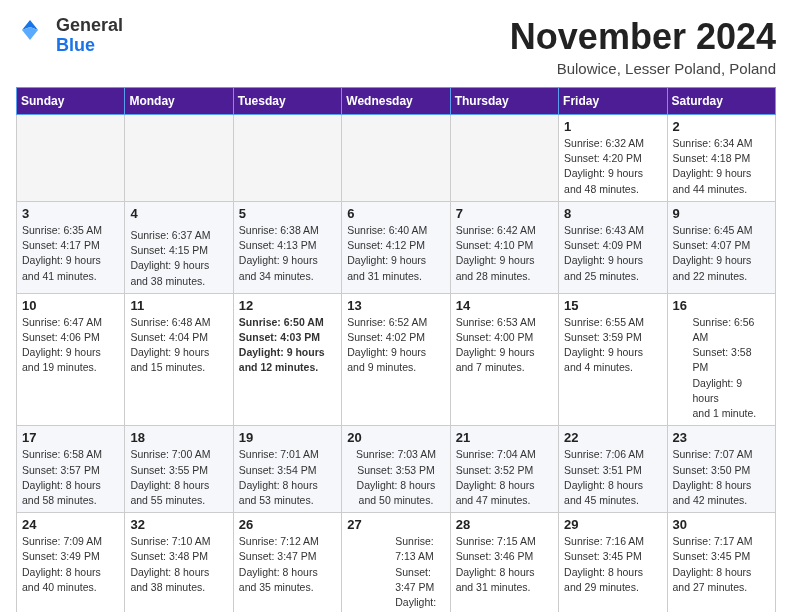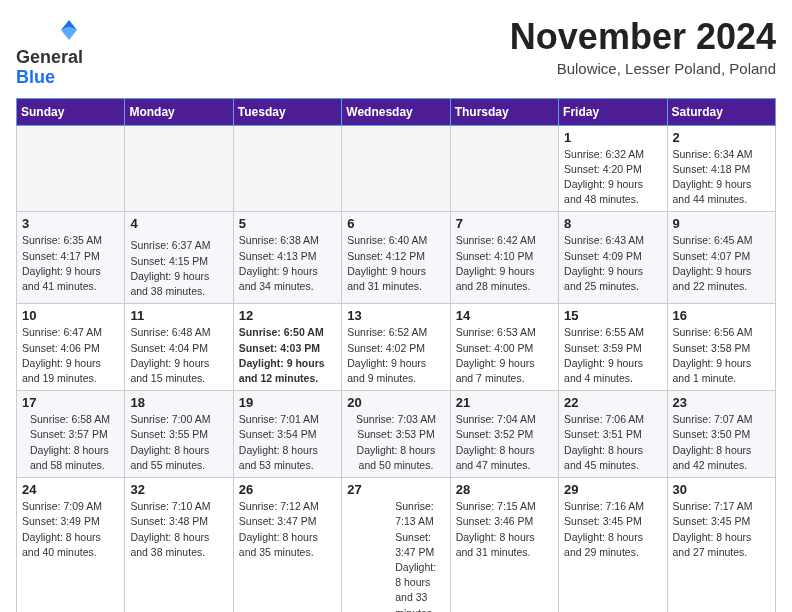--- a/index.html
+++ b/index.html
@@ -11,23 +11,22 @@
       padding: 16px;
     }
     .header-area {
       display: flex;
       align-items: flex-start;
       justify-content: space-between;
       margin-bottom: 10px;
     }
     .logo {
       display: flex;
-      align-items: flex-end;
-      gap: 4px;
-      flex-direction: column;
+      align-items: flex-start;
+      gap: 12px;
     }
     .logo-text {
       font-size: 18px;
       font-weight: bold;
       line-height: 1.1;
     }
     .logo-general { color: #333; }
     .logo-blue { color: #1a73e8; }
     .logo-icon {
       width: 28px;
@@ -227,30 +226,30 @@
         </td>
         <td>
           <span class="day-num">15</span>
           <div class="day-info" style="white-space: pre-line;">Sunrise: 6:55 AM
 Sunset: 3:59 PM
 Daylight: 9 hours
 and 4 minutes.</div>
         </td>
         <td>
           <span class="day-num">16</span>
-          <div class="day-info" style="white-space: pre-line;">Sunrise: 6:56 AM
+          <div class="day-info" style="white-space: pre-line; margin-left: 20px;">Sunrise: 6:56 AM
 Sunset: 3:58 PM
 Daylight: 9 hours
 and 1 minute.</div>
         </td>
       </tr>
       <tr class="row-alt">
         <td>
           <span class="day-num">17</span>
-          <div class="day-info" style="white-space: pre-line; margin-left: 8px;">Sunrise: 6:58 AM
+          <div class="day-info" style="white-space: pre-line;">Sunrise: 6:58 AM
 Sunset: 3:57 PM
 Daylight: 8 hours
 and 58 minutes.</div>
         </td>
         <td>
           <span class="day-num">18</span>
           <div class="day-info" style="white-space: pre-line;">Sunrise: 7:00 AM
 Sunset: 3:55 PM
 Daylight: 8 hours
 and 55 minutes.</div>

